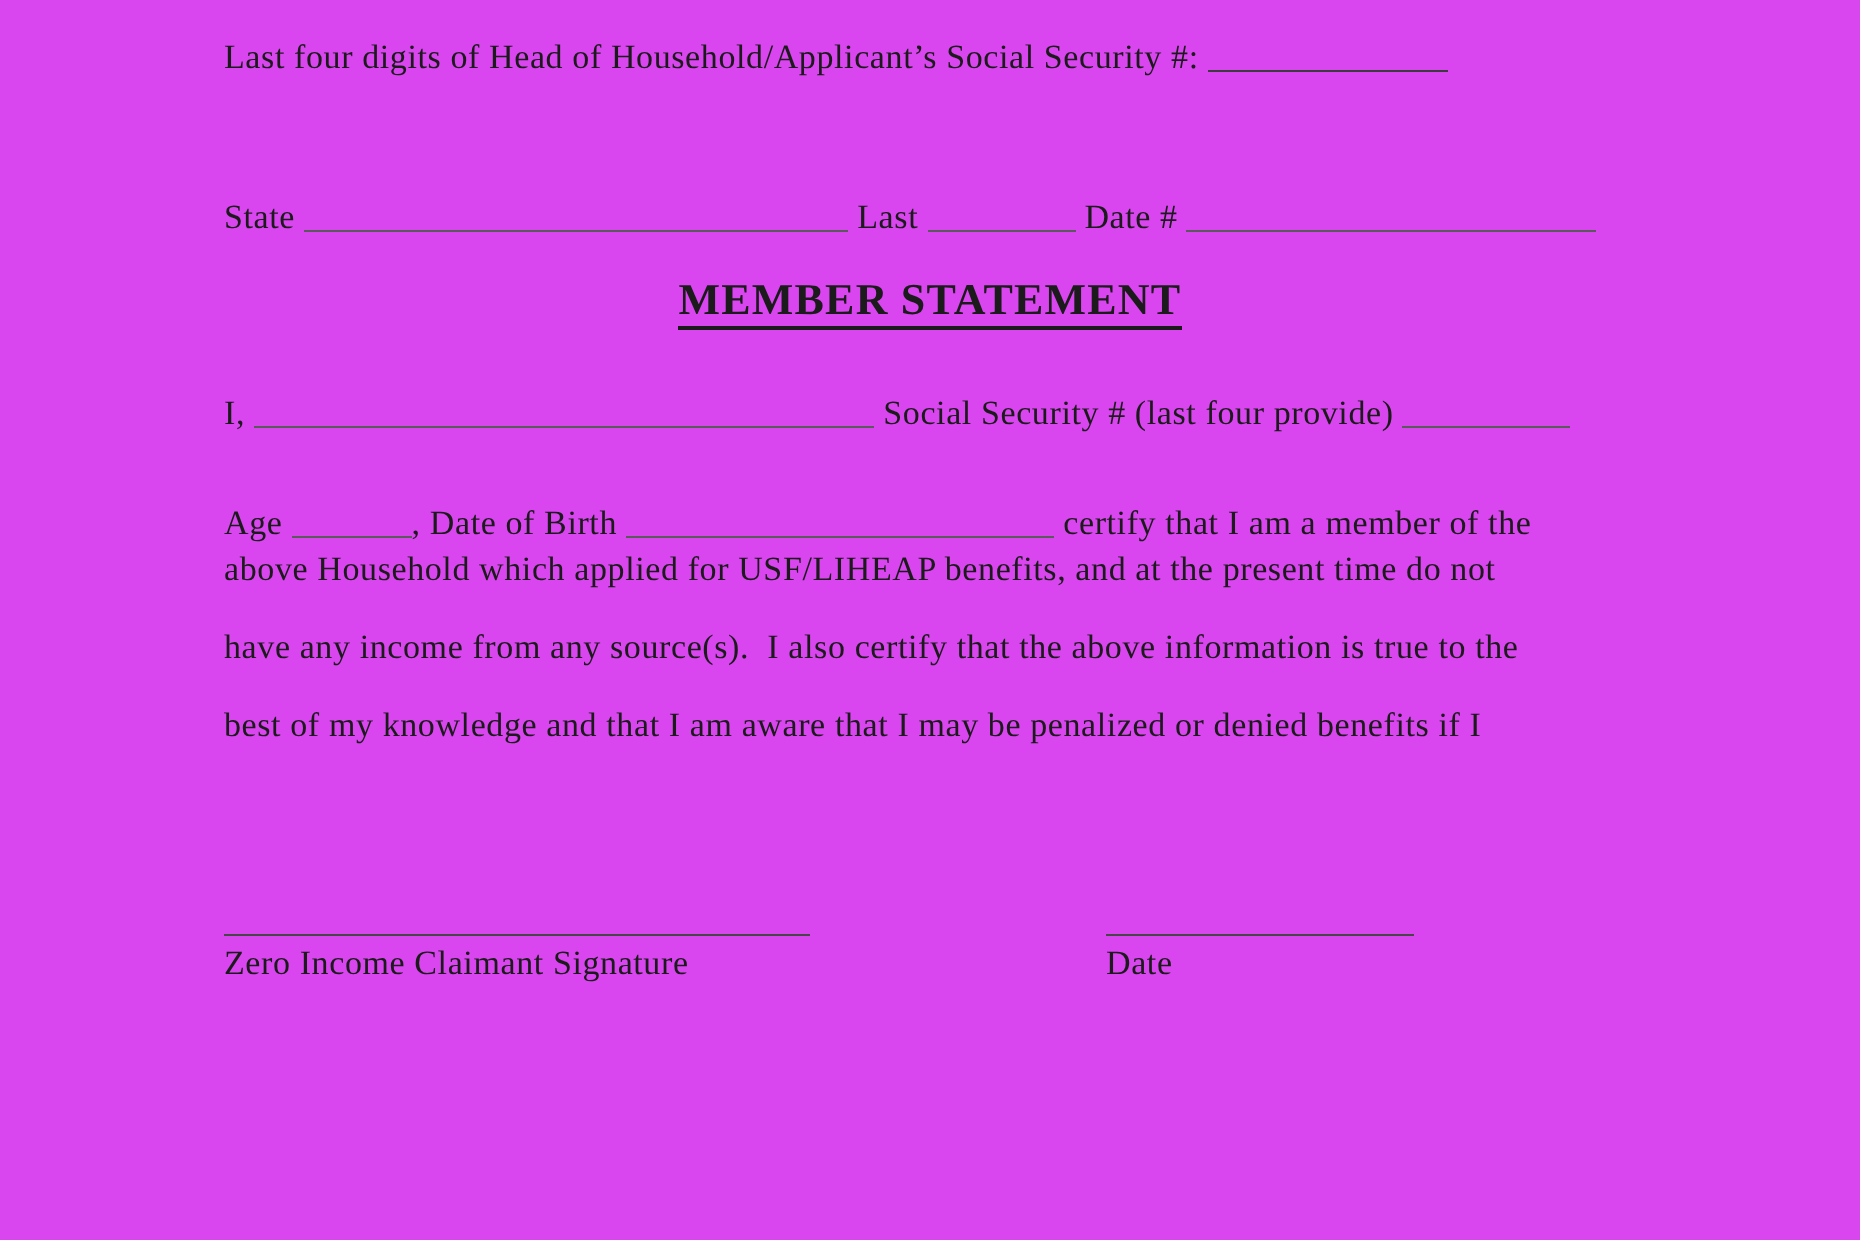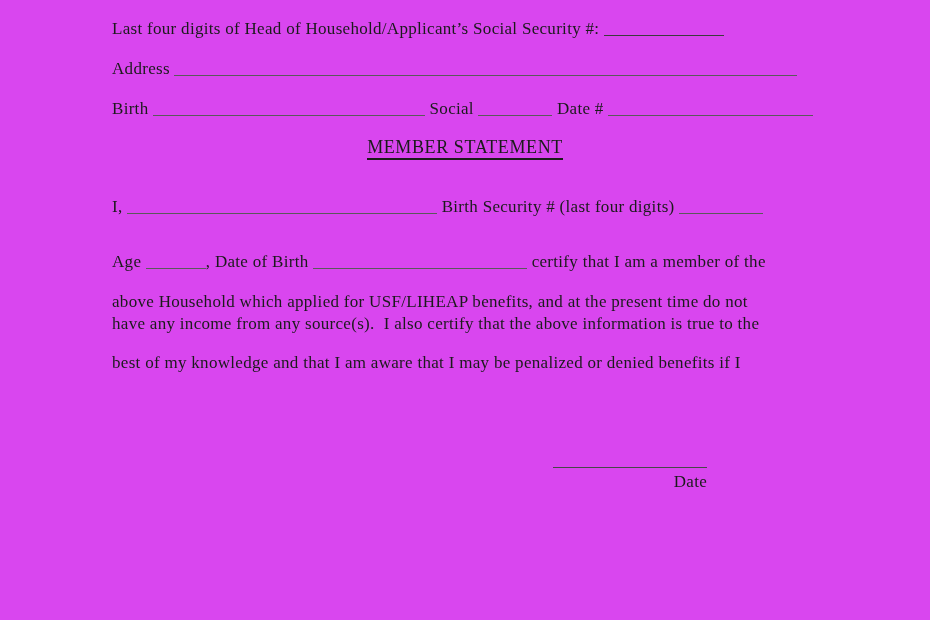--- a/index.html
+++ b/index.html
@@ -55,22 +55,22 @@
   .w214 { width: 214px; }
   .title-row {
     position: absolute;
     left: 0;
     width: 100%;
     text-align: center;
     padding-left: 12px;
     box-sizing: border-box;
   }
   .title-text {
-    font-weight: normal;
-    font-size: 18px;
+    font-weight: bold;
+    font-size: 22px;
     letter-spacing: 0.6px;
     border-bottom: 2px solid #1b1b1b;
     padding-bottom: 1px;
   }
   .bodyline {
     position: absolute;
     left: 0;
     width: 100%;
     line-height: 22px;
     white-space: pre;
@@ -79,69 +79,69 @@
     position: absolute;
   }
   .sig-rule {
     height: 15px;
     border-bottom: 1.6px solid #474747;
   }
   .sig-label {
     margin-top: 3px;
     line-height: 22px;
   }
-  .center { text-align: right; }
+  .center { text-align: left; }
 </style>
 </head>
 <body>
 
 <div class="doc">
   <div class="content">
 
     <div class="row" style="top:18px">
       <span class="lbl">Last four digits of Head of Household/Applicant’s Social Security #:</span>
       <span class="bl bl-dark w120"></span>
     </div>
 
-    <div class="row" style="top:58px">
-      <span class="lbl">Address</span>
-      <span class="bl w623"></span>
-    </div>
 
     <div class="row" style="top:98px">
-      <span class="lbl">Birth</span>
+      <span class="lbl">State</span>
       <span class="bl w272"></span>
-      <span class="lbl">Social</span>
+      <span class="lbl">Last</span>
       <span class="bl w74"></span>
       <span class="lbl">Date #</span>
       <span class="bl w205"></span>
     </div>
 
     <div class="title-row" style="top:137px">
       <span class="title-text">MEMBER STATEMENT</span>
     </div>
 
     <div class="row" style="top:196px">
       <span class="lbl">I,</span>
       <span class="bl w310"></span>
-      <span class="lbl">Birth Security # (last four digits)</span>
+      <span class="lbl">Social Security # (last four provide)</span>
       <span class="bl w84"></span>
     </div>
 
     <div class="row" style="top:251px">
       <span class="lbl">Age</span>
       <span class="bl w60"></span><span class="lbl">, Date of Birth</span>
       <span class="bl w214"></span>
       <span class="lbl">certify that I am a member of the</span>
     </div>
 
-    <div class="bodyline" style="top:291px">above Household which applied for USF/LIHEAP benefits, and at the present time do not</div>
+    <div class="bodyline" style="top:274px">above Household which applied for USF/LIHEAP benefits, and at the present time do not</div>
     <div class="bodyline" style="top:352px">best of my knowledge and that I am aware that I may be penalized or denied benefits if I</div>
     <div class="bodyline" style="top:313px">have any income from any source(s).  I also certify that the above information is true to the</div>
 
+    <div class="sig-col" style="top:452px; left:0; width:293px">
+      <div class="sig-rule"></div>
+      <div class="sig-label">Zero Income Claimant Signature</div>
+    </div>
 
     <div class="sig-col center" style="top:452px; left:441px; width:154px">
       <div class="sig-rule"></div>
       <div class="sig-label">Date</div>
     </div>
 
 
   </div>
 </div>
 

